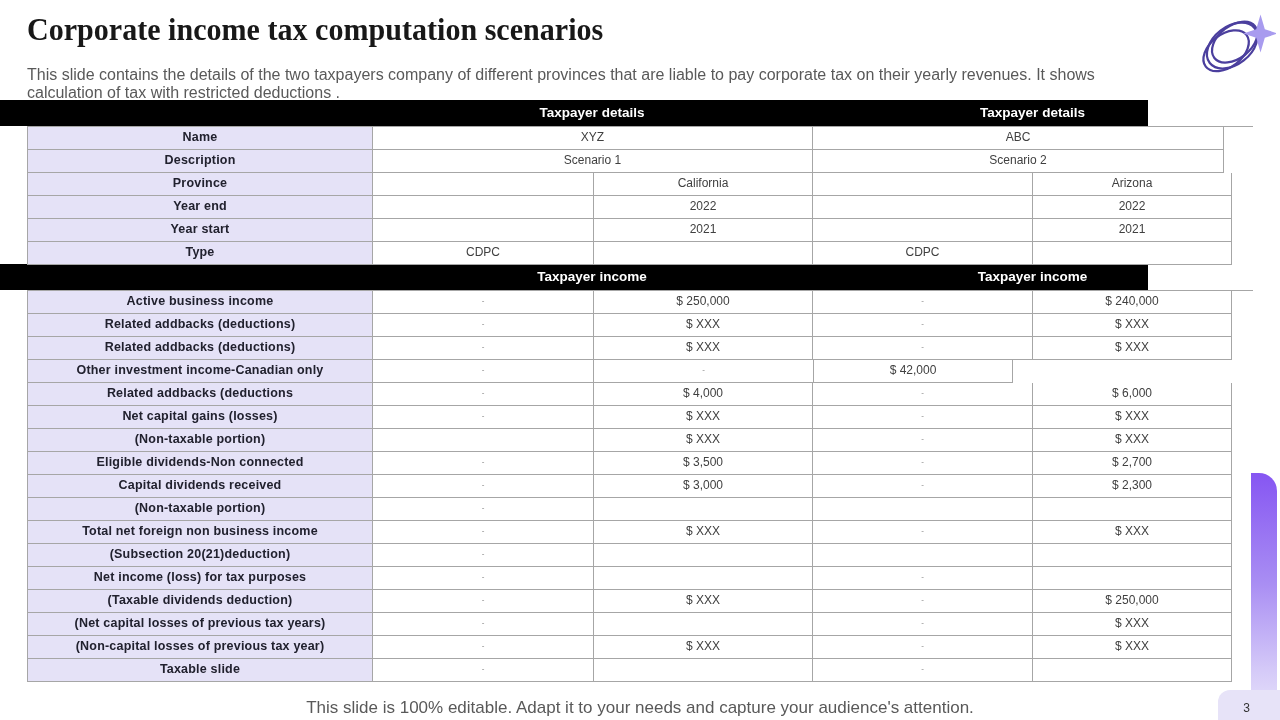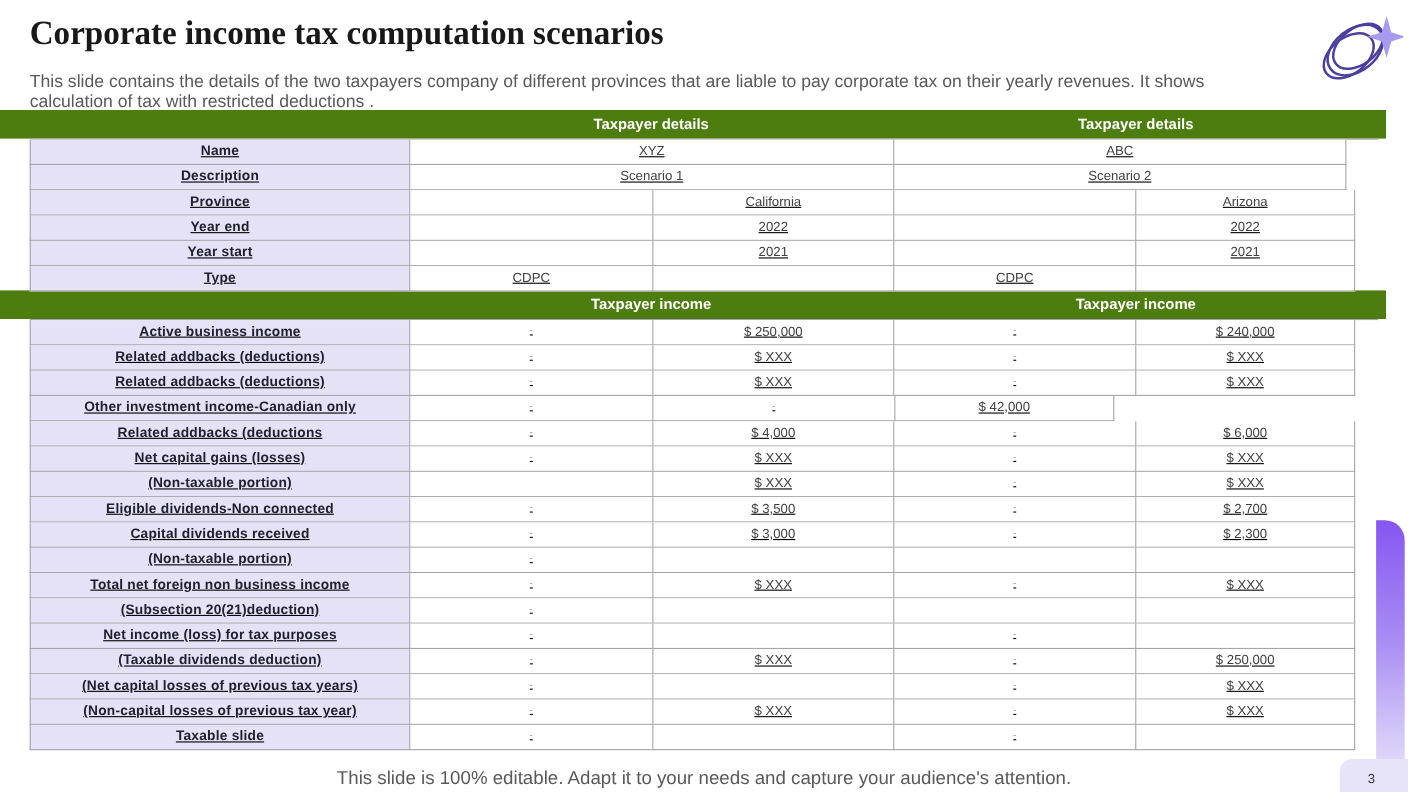--- a/index.html
+++ b/index.html
@@ -8,28 +8,28 @@
 
   
   .title{position:absolute;left:27px;top:12px;font-family:"Liberation Serif",serif;
          font-weight:bold;font-size:31px;color:#181818;letter-spacing:0px;transform:scaleX(.97);transform-origin:left;}
   .subtitle{position:absolute;left:27px;top:66px;font-size:16px;color:#595959;width:1100px;}
 
   
   .logo{position:absolute;left:1190px;top:2px;width:86px;height:94px;}
 
   
-  .band{position:absolute;left:0;width:1260px;height:26px;background:#4d7c0f;}
+  .band{position:absolute;left:0;width:1148px;height:26px;background:#000000;}
   .band1{top:100px;} .band2{top:264px;}
   .band-label{position:absolute;top:0;height:26px;line-height:26px;text-align:center;
               color:#ffffff;font-weight:bold;font-size:13.5px;}
   .bl-1{left:372px;width:440px;} .bl-2{left:812px;width:441px;}
 
   
-  .tbl{position:absolute;left:27px;width:1226px;border-top:1px solid #a6a6a6;text-decoration:underline;}
+  .tbl{position:absolute;left:27px;width:1226px;border-top:1px solid #a6a6a6;}
   .tbl-details{top:126px;} .tbl-income{top:290px;}
   .trow{display:flex;height:23px;box-sizing:border-box;}
   .tcell{box-sizing:border-box;height:23px;line-height:21px;text-align:center;
          border-left:1px solid #a6a6a6;border-bottom:1px solid #a6a6a6;
          font-size:12px;color:#404040;overflow:hidden;white-space:nowrap;background:#ffffff;}
   .trow .tcell:last-child{border-right:1px solid #a6a6a6;}
   .label{width:345px;background:#e5e2f7;font-weight:bold;color:#21212e;font-size:12.5px;letter-spacing:.2px;}
   .sub0{width:221px;} .sub1{width:219px;} .sub2{width:220px;} .sub3{width:200px;}
   .span1{width:440px;} .span2{width:412px;}
   .dash{font-size:8px;color:#808080;line-height:20px;}

